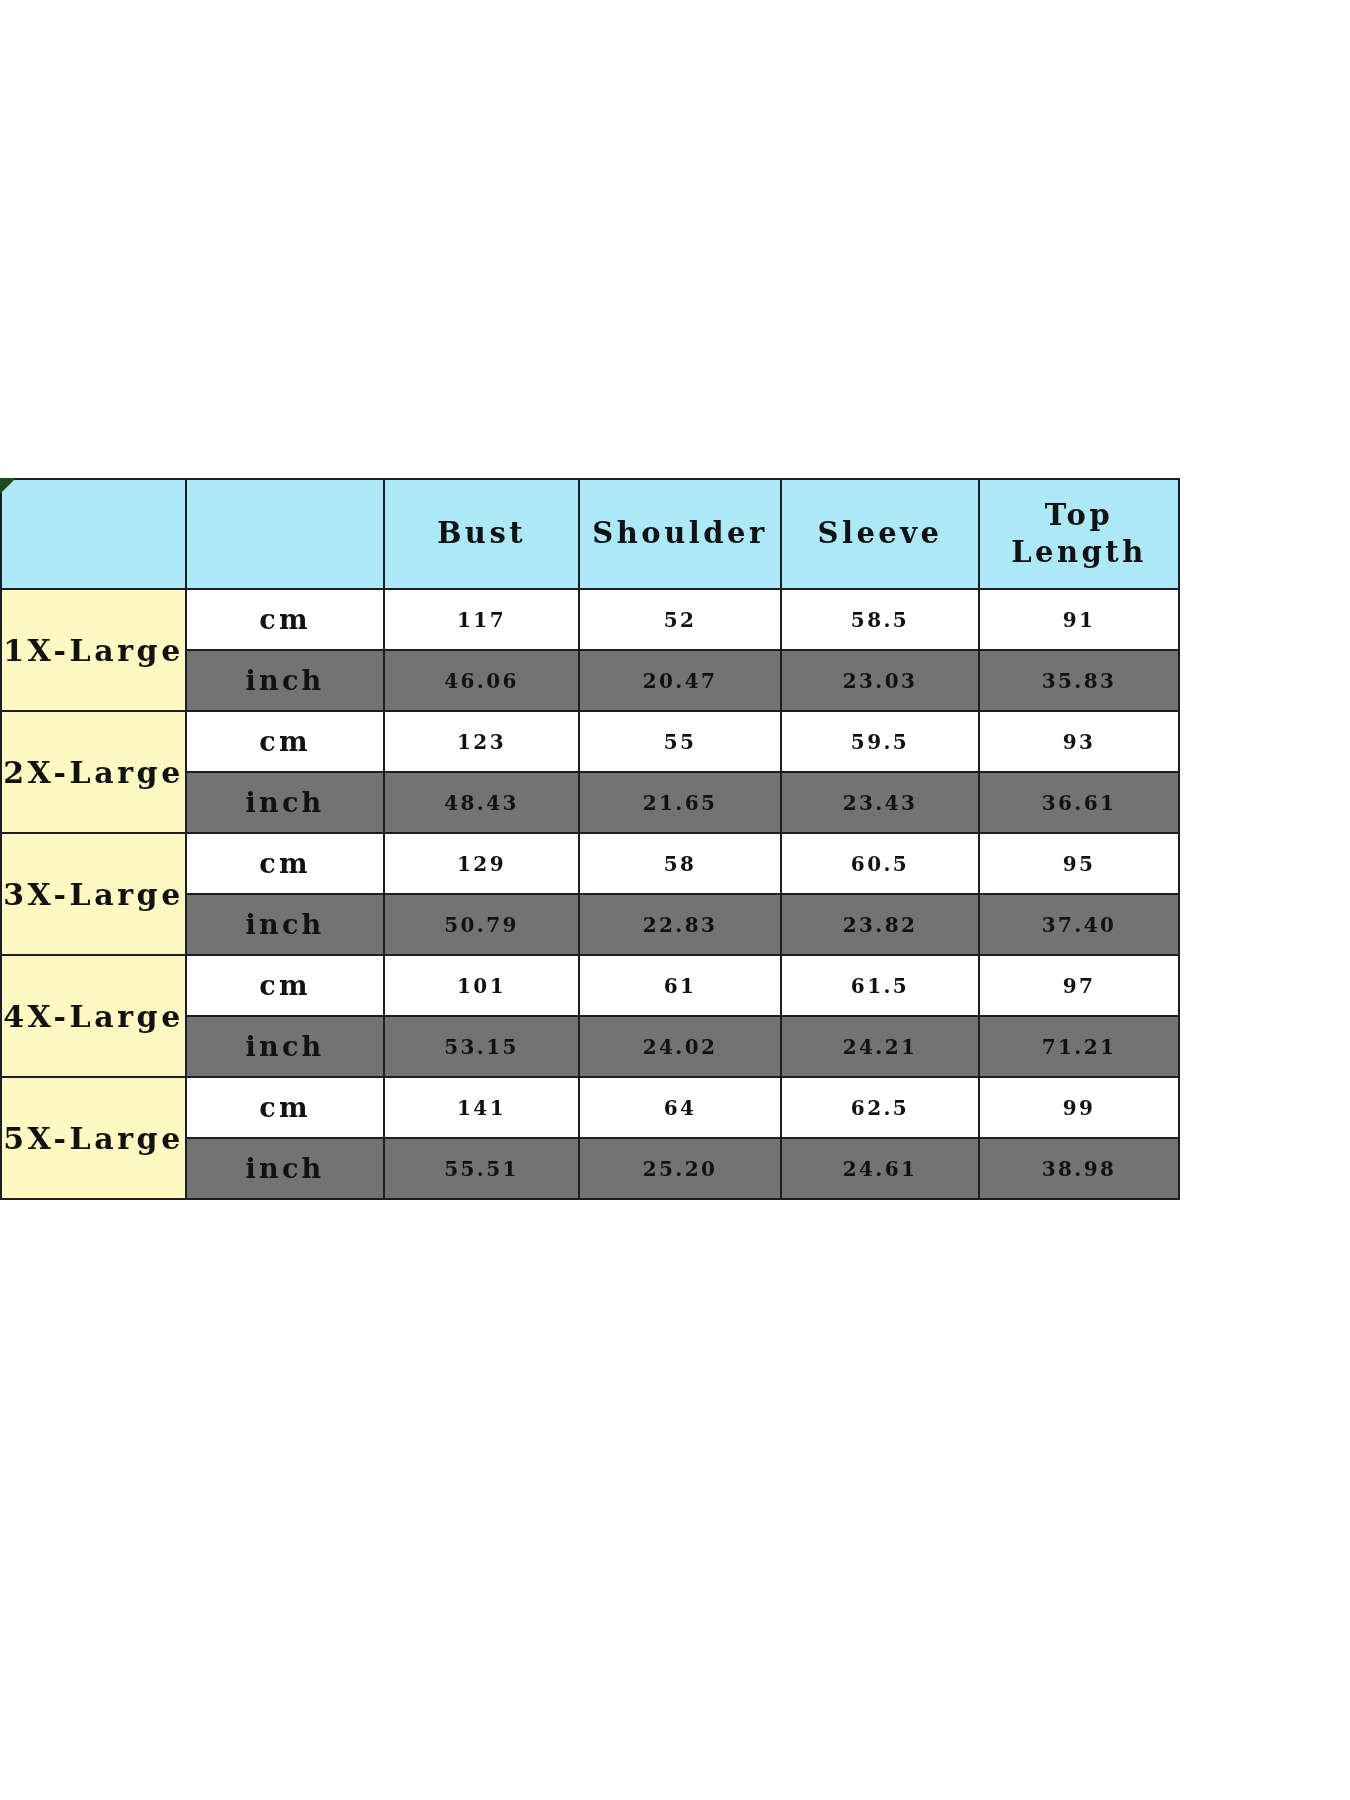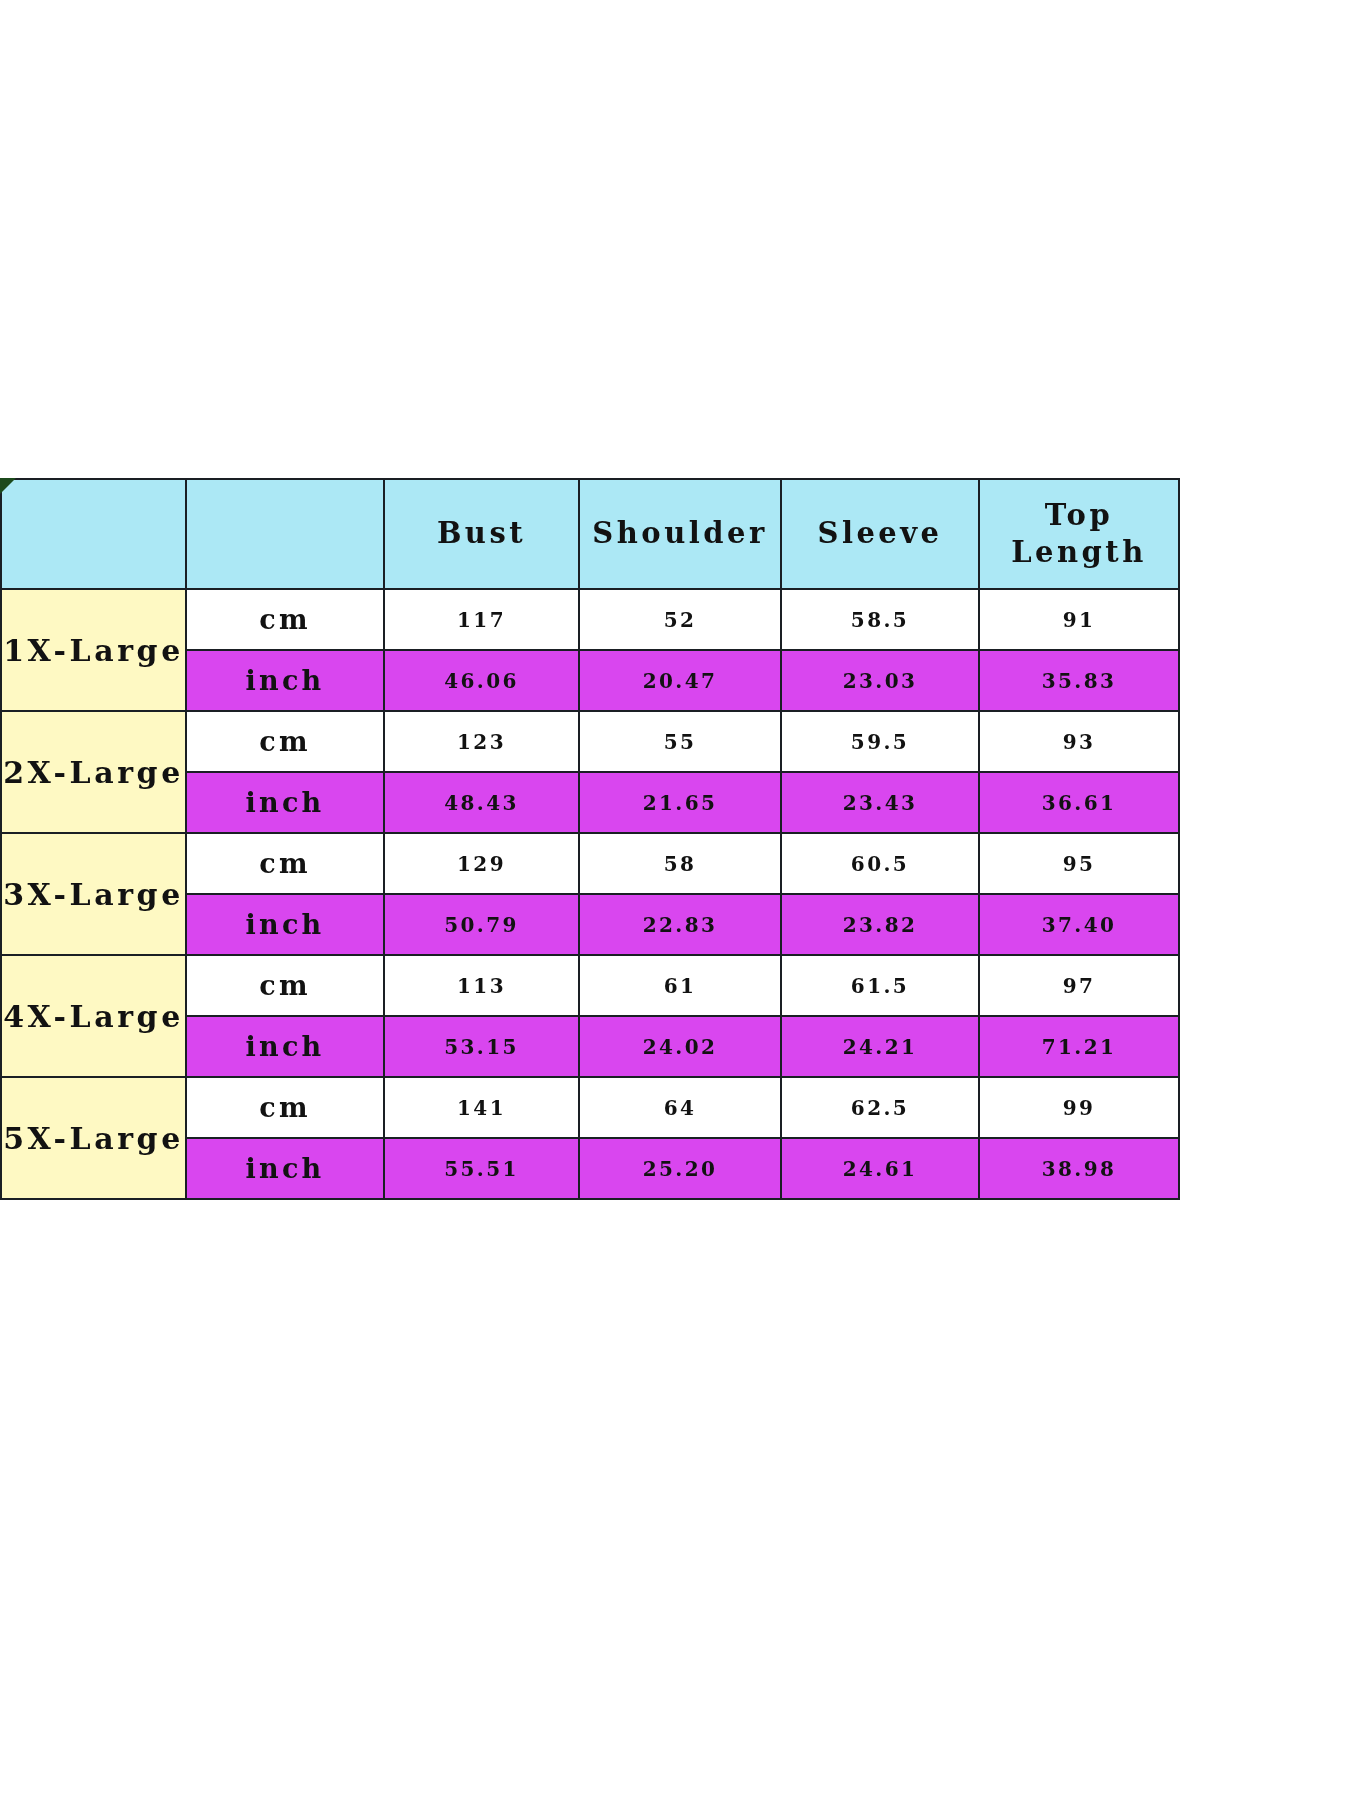--- a/index.html
+++ b/index.html
@@ -80,21 +80,21 @@
   td.unit-cell {
     font-size: 27px;
   }
   td.val-cell {
     font-size: 20px;
     letter-spacing: 0.10em;
   }
   tr.row-cm td.unit-cell,
   tr.row-cm td.val-cell { background: #ffffff; margin-top: 44px; }
   tr.row-inch td.unit-cell,
-  tr.row-inch td.val-cell { background: #d946ef; }
+  tr.row-inch td.val-cell { background: #737373; }
 
   
   .corner-artifact {
     position: absolute;
     left: 0px;
     top: 0px;
     width: 16px;
     height: 16px;
     background: #1c4a1c;
     clip-path: polygon(0 0, 0 100%, 100% 0);
@@ -178,21 +178,21 @@
           <td class="unit-cell">inch</td>
           <td class="val-cell">50.79</td>
           <td class="val-cell">22.83</td>
           <td class="val-cell">23.82</td>
           <td class="val-cell">37.40</td>
         </tr>
 
         <tr class="row-cm">
           <td class="size-cell" rowspan="2">4X-Large</td>
           <td class="unit-cell">cm</td>
-          <td class="val-cell">113</td>
+          <td class="val-cell">101</td>
           <td class="val-cell">61</td>
           <td class="val-cell">61.5</td>
           <td class="val-cell">97</td>
         </tr>
         <tr class="row-inch">
           <td class="unit-cell">inch</td>
           <td class="val-cell">53.15</td>
           <td class="val-cell">24.02</td>
           <td class="val-cell">24.21</td>
           <td class="val-cell">71.21</td>

